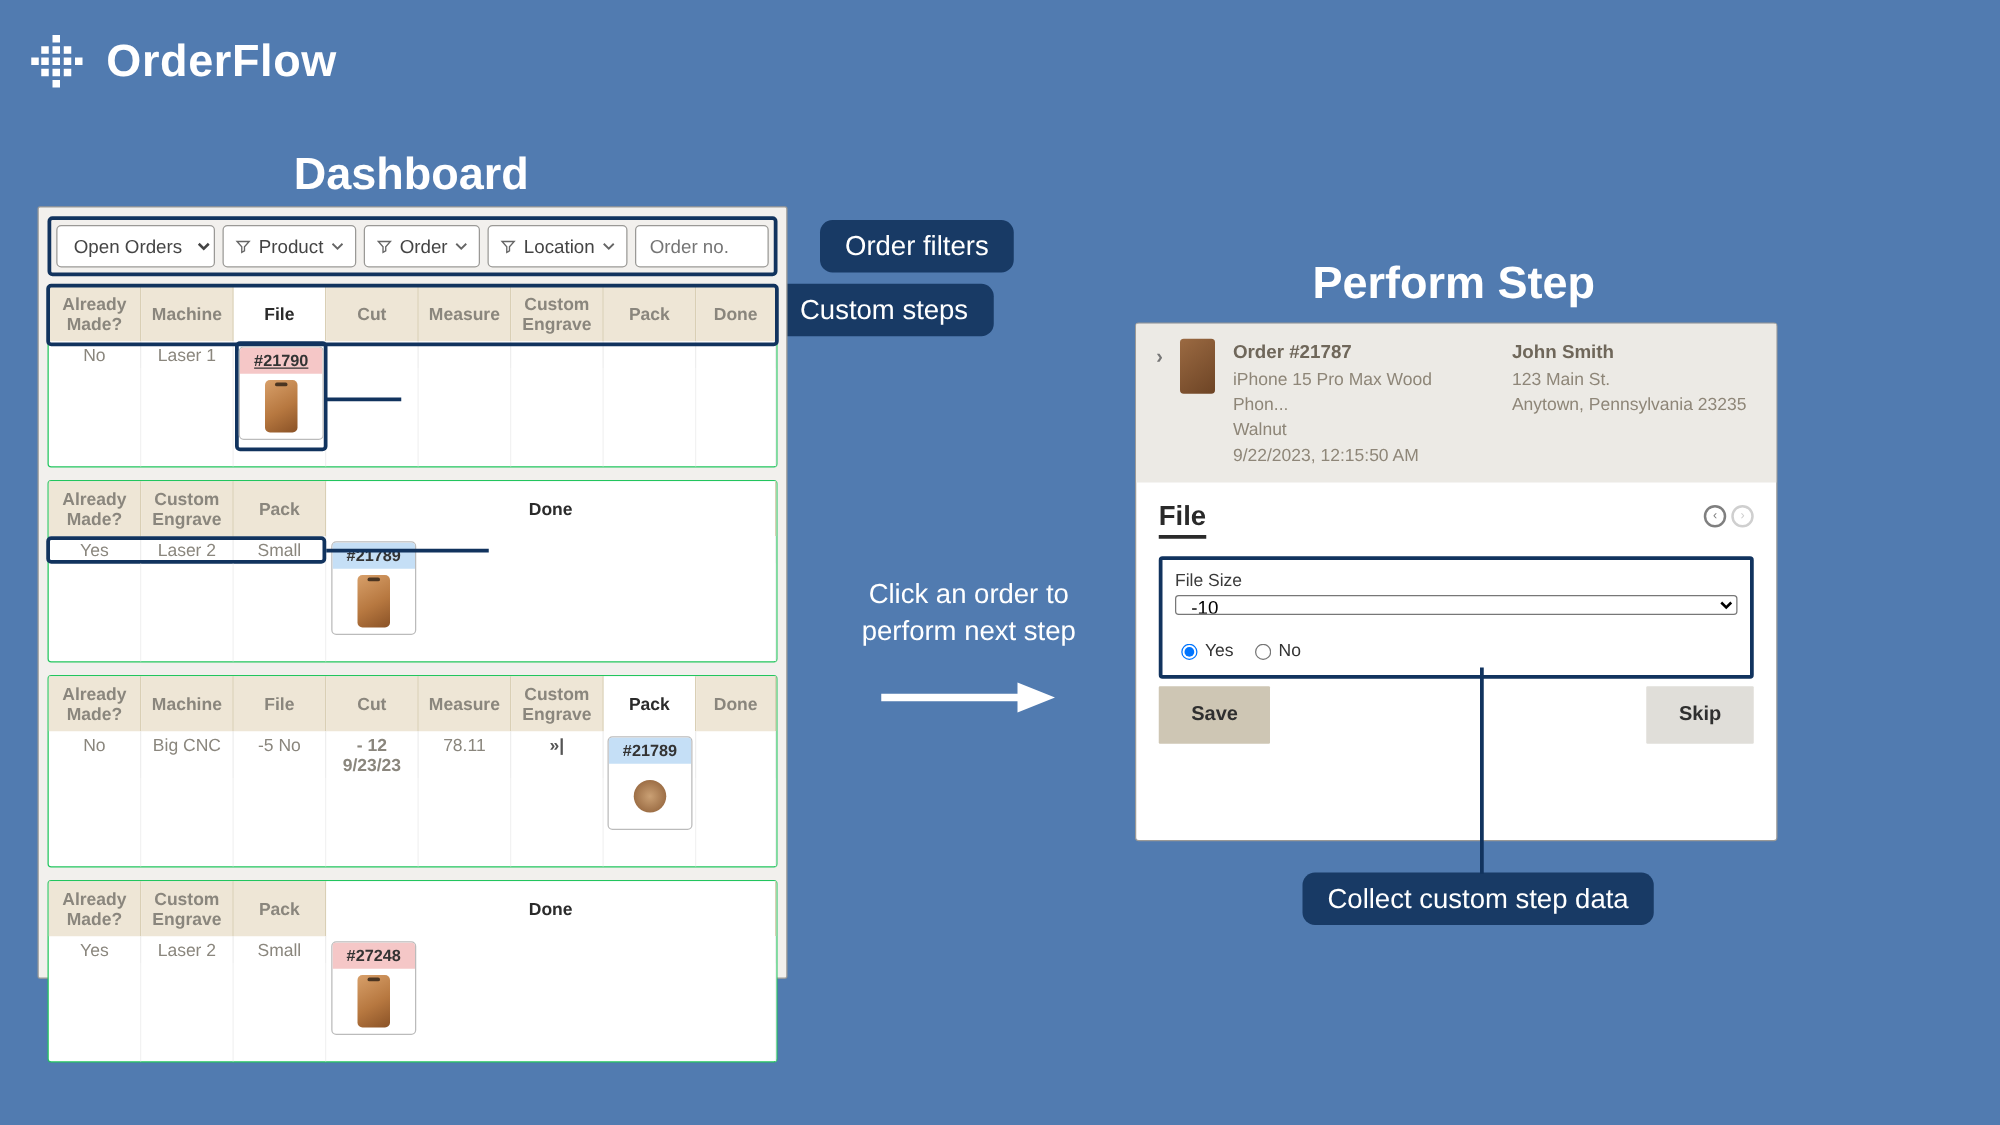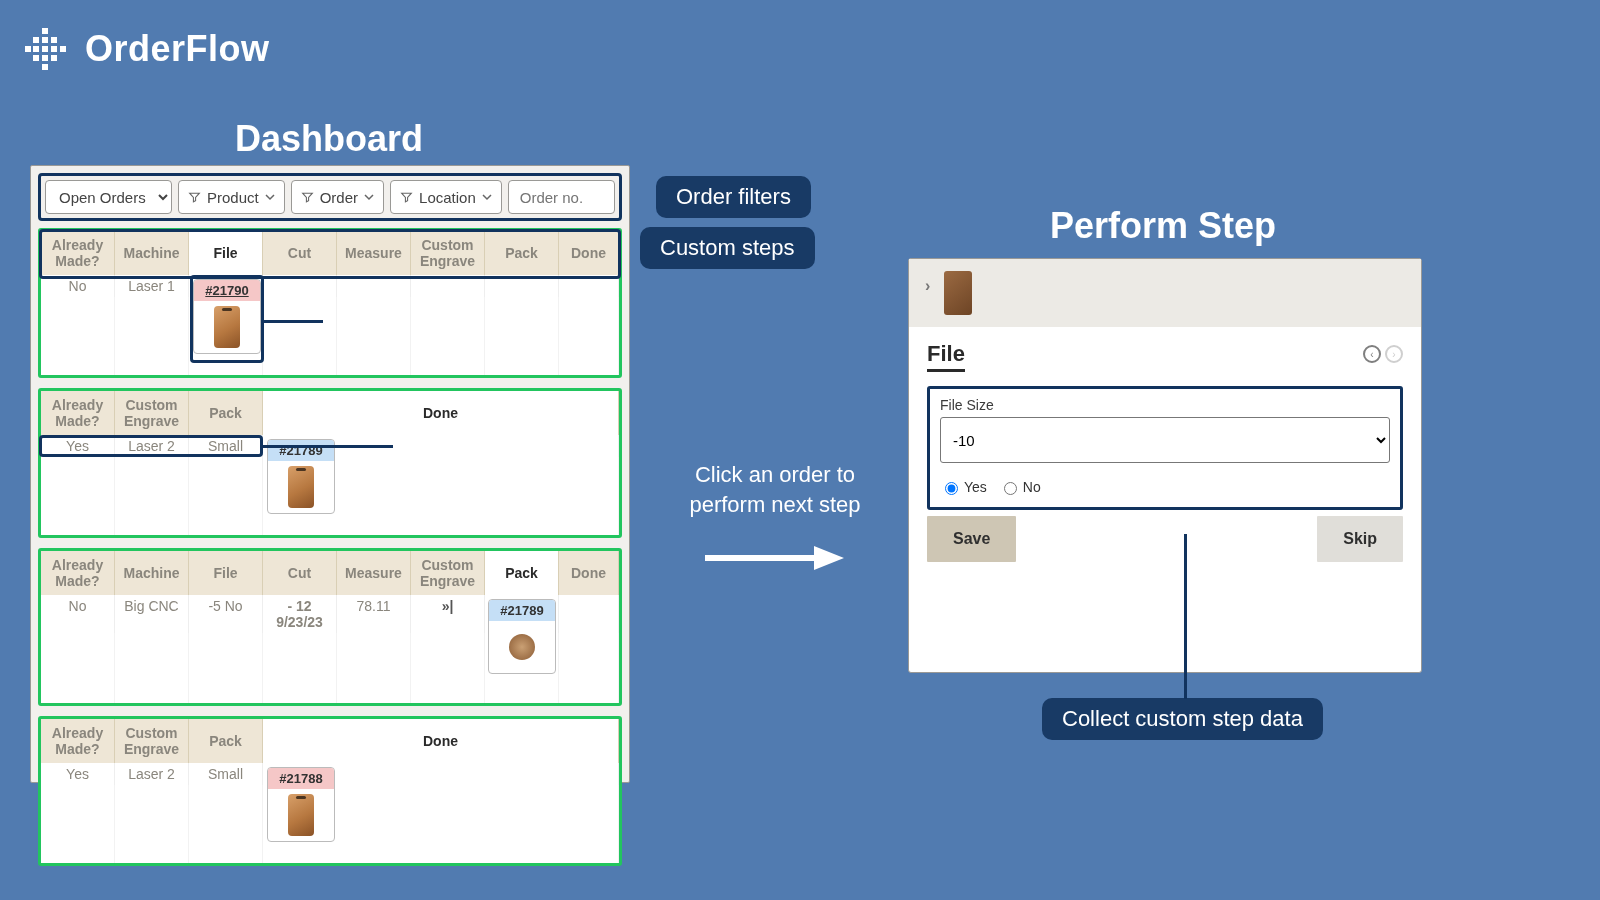--- a/index.html
+++ b/index.html
@@ -54,21 +54,21 @@
     display:flex; align-items:center; padding:0 9px; font-size:15px; color:#444;
   }
   .filter-select{min-width:108px;}
   .filter-btn{gap:6px;}
   .search-box{flex:1;}
   .search-box input{border:none; outline:none; font-size:15px; width:100%; background:transparent;}
 
   .funnel{width:13px; height:13px;}
 
   .board{margin-top:7px; display:flex; flex-direction:column; gap:10px;}
-  .lane{background:#fff; border:3px solid #22c55e; border-radius:3px; overflow:visible; position:relative;}
+  .lane{background:#fff; border:1px solid #22c55e; border-radius:3px; overflow:visible; position:relative;}
   .lane-head, .lane-sub{display:grid;}
   .lane-head .hcell{
     background:var(--header-beige); border-right:1px solid var(--header-beige-border);
     color:var(--muted); font-size:14px; font-weight:600; padding:4px 3px; text-align:center;
     display:flex; align-items:center; justify-content:center; min-height:44px; line-height:1.15;
   }
   .lane-head .hcell.active{background:#fff; color:#2b2b2b; font-weight:700;}
   .lane-sub .scell{
     border-right:1px solid #eee; color:var(--muted); font-size:14px; padding:3px 2px; text-align:center; min-height:20px;
   }
@@ -97,21 +97,21 @@
   .perform-top .meta .strong{color:#6f675a; font-weight:700; font-size:15px;}
 
   .perform-body{padding:14px 18px 0 18px;}
   .perform-body h3{margin:0; font-size:22px; font-weight:700; color:#2a2a2a; border-bottom:3px solid #2a2a2a; display:inline-block; padding-bottom:2px;}
   .perform-body .pager{float:right; margin-top:4px; display:flex; gap:4px;}
   .pager-btn{width:18px; height:18px; border:2px solid #7f7f7f; border-radius:50%; display:flex; align-items:center; justify-content:center; font-size:10px; color:#7f7f7f;}
   .pager-btn.dis{border-color:#cfcfcf; color:#cfcfcf;}
 
   .field-group{margin-top:18px; padding:8px 10px 12px 10px;}
   .field-label{font-size:14px; color:#3b3b3b; margin-bottom:4px;}
-  .select-like{width:100%; height:46px; border:1px solid #777; border-radius:3px; background:#fff; padding:0 8px; font-size:15px;}
+  .select-like{width:100%; height:16px; border:1px solid #777; border-radius:3px; background:#fff; padding:0 8px; font-size:15px;}
   .radio-row{display:flex; gap:12px; align-items:center; font-size:14px; margin-top:4px;}
   .radio-row label{display:flex; align-items:center; gap:3px;}
 
   .perform-actions{display:flex; justify-content:space-between; padding:0 18px; margin-top:6px;}
   .btn{border:none; border-radius:1px; padding:14px 26px; font-size:16px; font-weight:600; cursor:pointer;}
   .btn.save{background:var(--btn-beige); color:#2f2f2f;}
   .btn.skip{background:var(--btn-grey); color:#2f2f2f;}
 
   
   .connector{position:absolute; background:var(--line);}
@@ -142,21 +142,21 @@
     <span style="left:26px; top:27px; width:6px; height:6px;"></span>
     <span style="left:17px; top:36px; width:6px; height:6px;"></span>
   </div>
   <div class="name">OrderFlow</div>
 </div>
 
 <div class="section-title dash-title">Dashboard</div>
 <div class="section-title perform-title">Perform Step</div>
 
 <div class="pill" style="left:656px; top:176px;">Order filters</div>
-<div class="pill" style="left:640px; top:227px;text-align:right;">Custom steps</div>
+<div class="pill" style="left:620px; top:227px;text-align:right;">Custom steps</div>
 <div class="pill" style="left:309px; top:292px;">Current step for order</div>
 <div class="pill" style="left:379px; top:387px;">Completed step data</div>
 <div class="flow-text">Click an order to perform next step</div>
 <svg class="flow-arrow" width="150" height="36">
   <line x1="5" y1="18" x2="118" y2="18" stroke="#fff" stroke-width="6"></line>
   <polygon points="114,6 144,18 114,30" fill="#fff"></polygon>
 </svg>
 <div class="pill" style="left:1042px; top:698px;">Collect custom step data</div>
 
 <div class="dashboard">
@@ -323,34 +323,47 @@
         <div class="scell">Small</div>
         <div class="scell"></div>
       </div>
       <div class="lane-body" style="grid-template-columns:74px 74px 74px 1fr;">
         <div class="bcell"></div>
           <div class="bcell"></div>
           <div class="bcell"></div>
           <div class="bcell"></div>
       </div>
       <div class="order-card pink" style="left:226px; top:48px;">
-        <div class="tag">#21788</div>
+        <div class="tag">#27248</div>
         <div class="thumb">
             <div class="phone"></div>
           </div>
       </div>
     </div>
 
   </div>
 </div>
 
 <div class="perform">
   <div class="perform-top">
     <div class="caret">›</div>
     <div class="ph-thumb"></div>
+    <div class="meta">
+      <div>
+        <div class="strong">Order #21787</div>
+        <div>iPhone 15 Pro Max Wood Phon...</div>
+        <div>Walnut</div>
+        <div>9/22/2023, 12:15:50 AM</div>
+      </div>
+      <div>
+        <div class="strong">John Smith</div>
+        <div>123 Main St.</div>
+        <div>Anytown, Pennsylvania 23235</div>
+      </div>
+    </div>
   </div>
 
   <div class="perform-body">
     <h3>File</h3>
     <div class="pager">
       <div class="pager-btn">‹</div>
       <div class="pager-btn dis">›</div>
     </div>
     <div style="clear:both;"></div>
 

